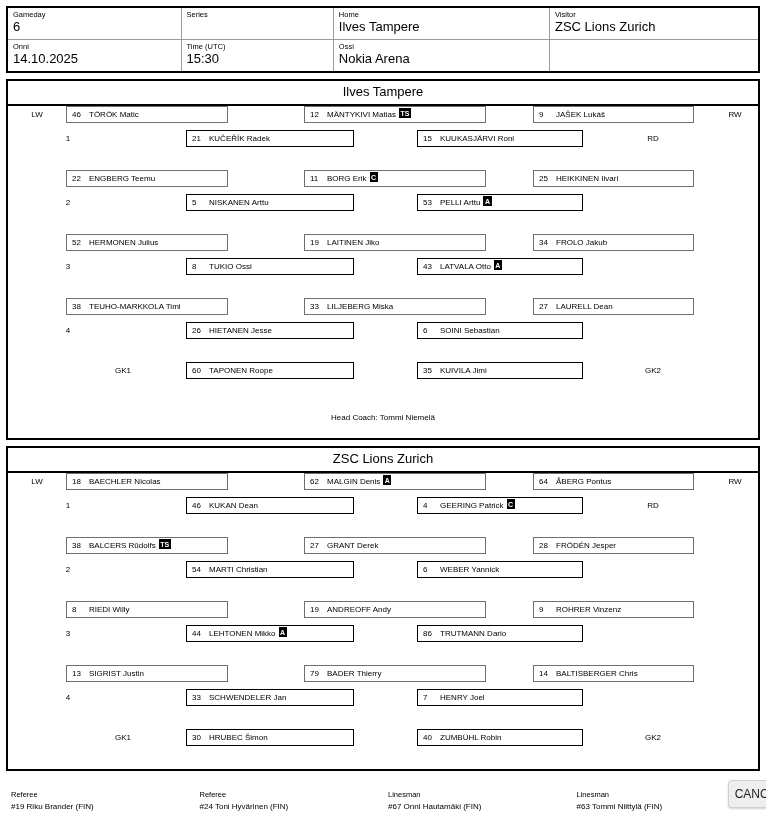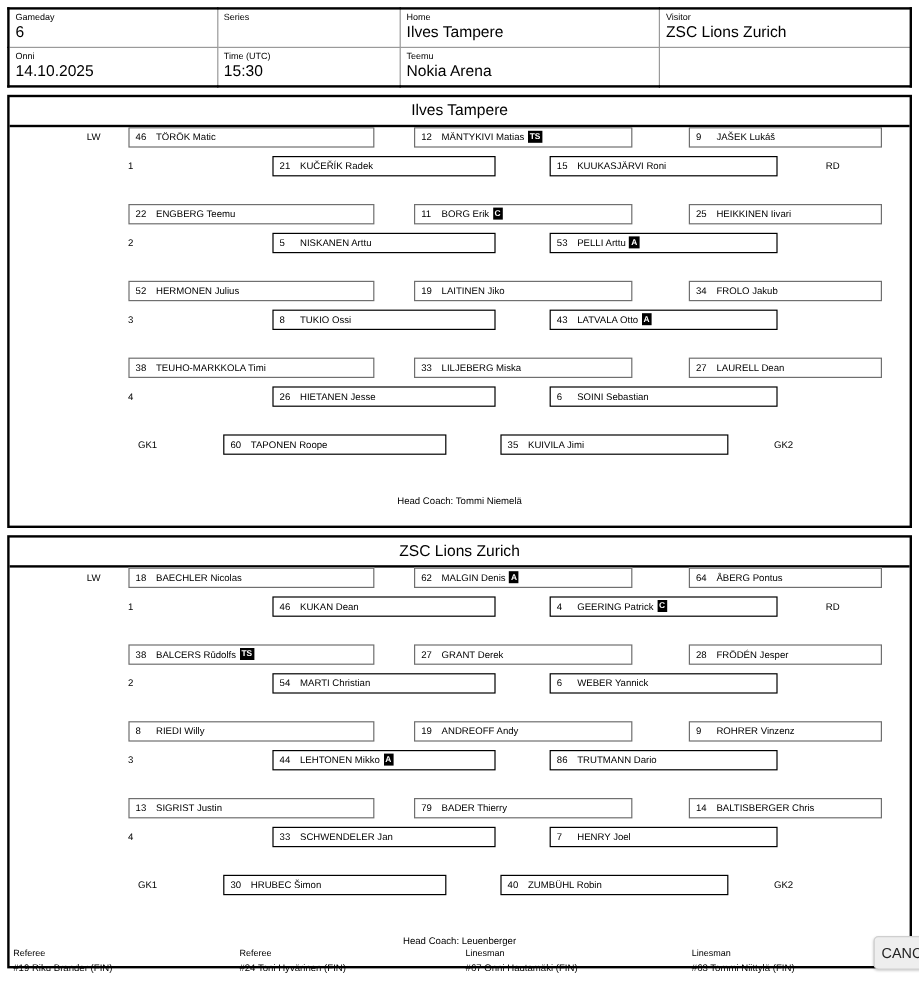--- a/index.html
+++ b/index.html
@@ -57,21 +57,20 @@
     border-bottom: 2px solid #000;
   }
   .lines-area {
     position: relative;
     padding: 0;
   }
 
   .line-block {
     position: relative;
     height: 64px;
-    margin-left: 41px;
   }
   .gk-block {
     position: relative;
     height: 40px;
   }
   .row {
     position: relative;
     height: 24px;
   }
 
@@ -121,26 +120,26 @@
   }
   .linenum {
     position: absolute;
     font-size: 8px;
     line-height: 17px;
     width: 14px;
     text-align: center;
   }
 
   
-  .fw-l { left: 58px;  width: 205px; }
+  .fw-l { left: 58px;  width: 162px; }
   .fw-c { left: 296px; width: 182px; }
   .fw-r { left: 525px; width: 161px; }
   
-  .df-l { left: 178px; width: 186px; }
-  .df-r { left: 409px; width: 190px; }
+  .df-l { left: 178px; width: 168px; }
+  .df-r { left: 409px; width: 166px; }
 
   .lbl-lw { left: 14px; }
   .lbl-rw { left: 712px; }
   .lbl-ld { left: 218px; }
   .lbl-rd { left: 630px; }
   .lbl-gk1 { left: 100px; }
   .lbl-gk2 { left: 630px; }
   .linenum { left: 53px; }
 
   .coach {
@@ -216,21 +215,21 @@
   <tr>
     <td>
       <div class="meta-label">Onni</div>
       <div class="meta-value">14.10.2025</div>
     </td>
     <td>
       <div class="meta-label">Time (UTC)</div>
       <div class="meta-value">15:30</div>
     </td>
     <td>
-      <div class="meta-label">Teemu</div>
+      <div class="meta-label">Ossi</div>
       <div class="meta-value">Nokia Arena</div>
     </td>
     <td>
       <div class="meta-label">&nbsp;</div>
       <div class="meta-value"></div>
     </td>
   </tr>
 </tbody>
   </table>
 
@@ -357,21 +356,20 @@
           </div>
         </div>
         <div class="gk-block">
           <div class="row">
             <div class="plabel lbl-gk1">GK1</div>
             <div class="plabel lbl-gk2">GK2</div>
             <div class="pbox df-l dark"><span class="pnum">30</span><span class="pname">HRUBEC Šimon</span></div>
             <div class="pbox df-r dark"><span class="pnum">40</span><span class="pname">ZUMBÜHL Robin</span></div>
           </div>
         </div>
-        <div class="coach">Head Coach: Leuenberger</div>
       </div>
     </div>
   </div>
 
 <div class="officials" id="officials-row">
     <div class="off-cell">
       <div class="off-label">Referee</div>
       <div class="off-value">#19 Riku Brander (FIN)</div>
     </div>
     <div class="off-cell">

